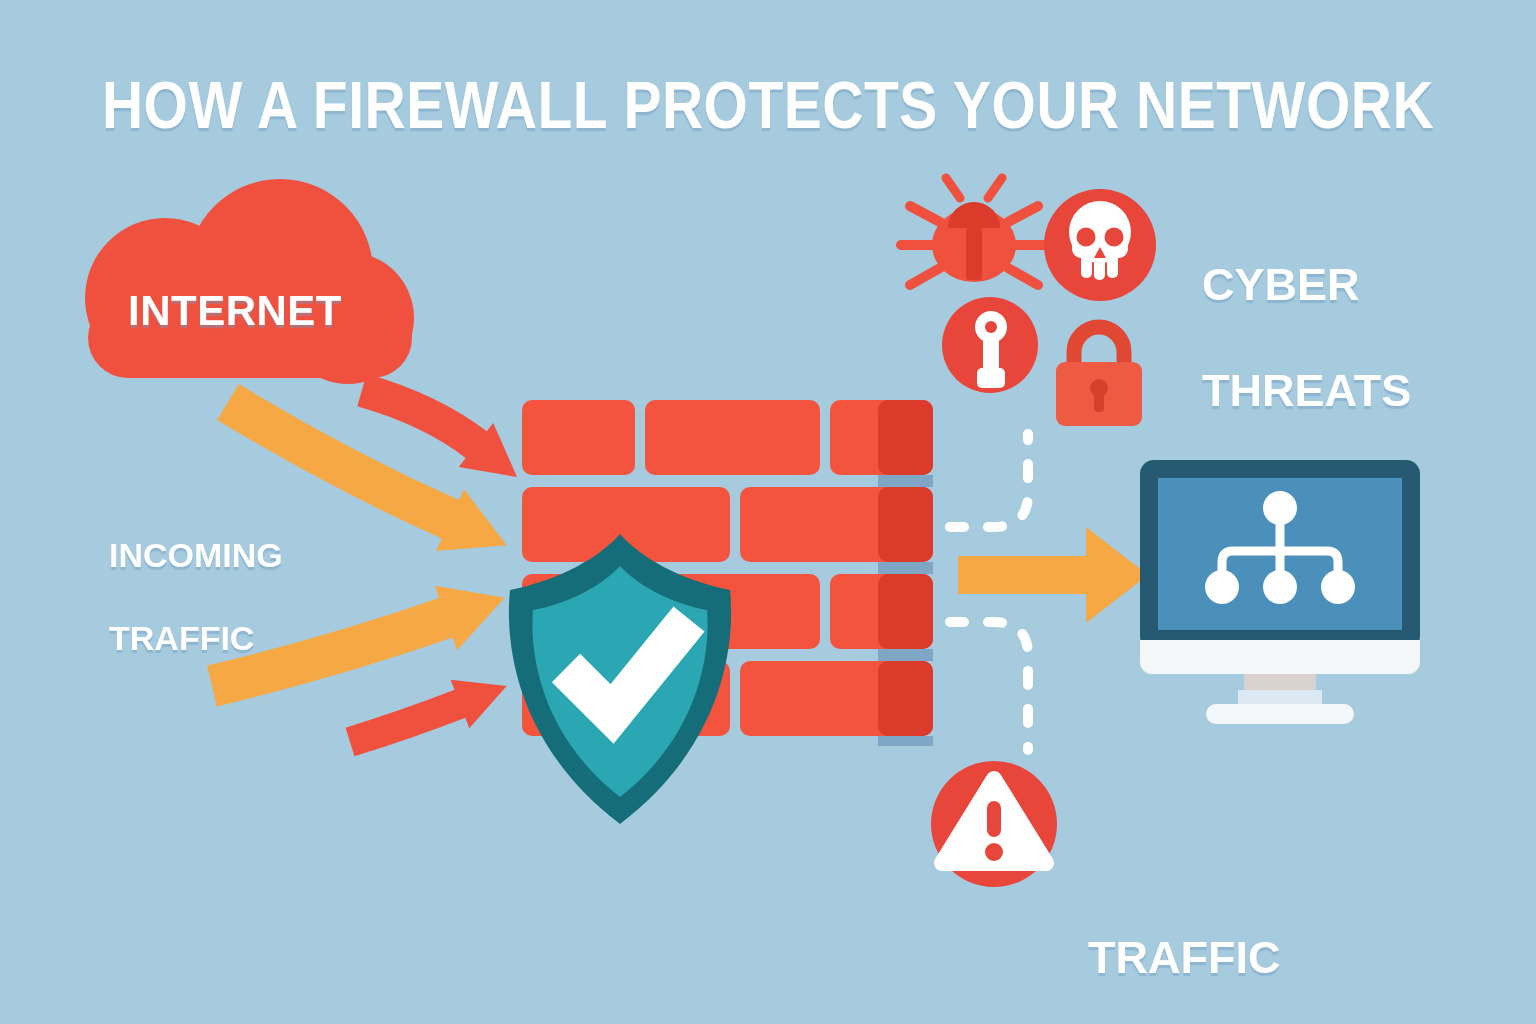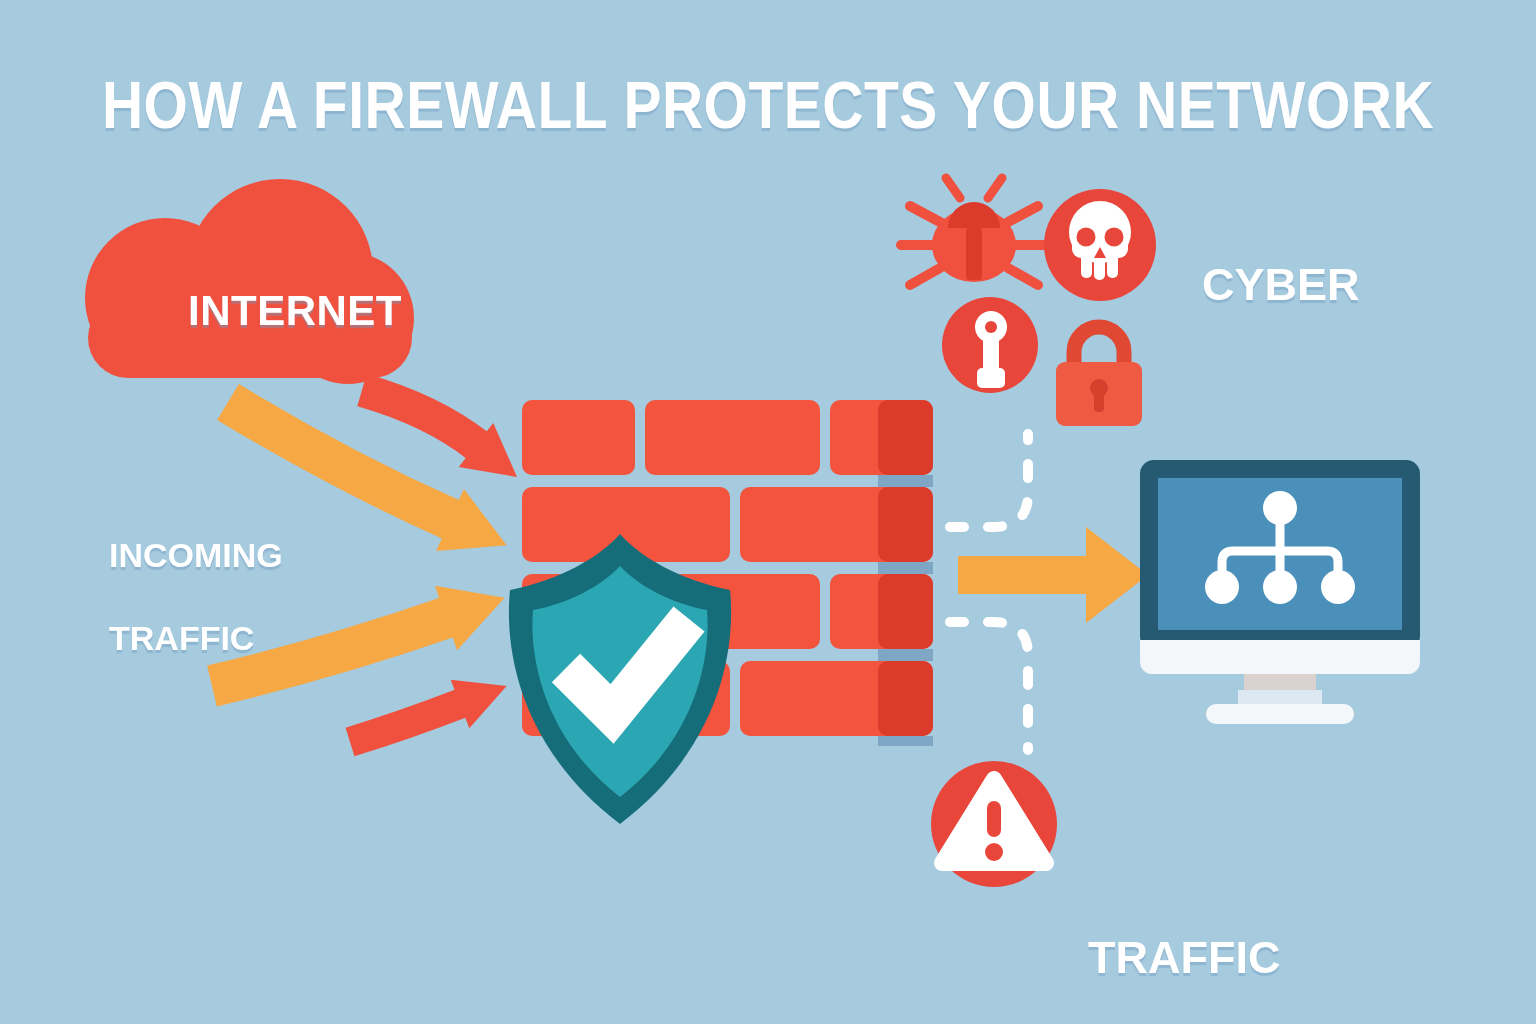--- a/index.html
+++ b/index.html
@@ -13,21 +13,21 @@
   .label{
     position:absolute;color:#fff;font-weight:bold;
     text-shadow:0 3px 1px rgba(110,155,190,.45);
     white-space:pre-line;line-height:1.2;
   }
   .title{
     left:0;top:64px;width:1536px;text-align:center;
     font-size:57px;letter-spacing:.5px;
     transform:scaleY(1.18);transform-origin:center top;
   }
-  .internet{left:128px;top:286px;width:230px;text-align:right;font-size:42px;letter-spacing:.5px;margin-left:44px;}
+  .internet{left:128px;top:286px;width:230px;text-align:left;font-size:42px;letter-spacing:.5px;}
   .incoming{left:109px;top:494px;font-size:34px;line-height:1.22;}
   .cyber{left:1202px;top:205px;font-size:45px;line-height:1.18;}
   .outgoing{left:1088px;top:772px;font-size:45px;line-height:1.18;}
   .firewall{left:506px;top:842px;font-size:66px;letter-spacing:-1px;}
 
   
   .f-red{fill:var(--c-red);}
   .s-red{stroke:var(--c-red);}
   .f-brick{fill:var(--c-brick);}
   .f-brickdark{fill:var(--c-brick_dark);}
@@ -186,20 +186,21 @@
 
   <div class="label internet">INTERNET</div>
 
   <div class="label incoming">
     <span>INCOMING</span><br>
     <span>TRAFFIC</span>
   </div>
 
   <div class="label cyber">
     <span>CYBER</span><br>
+    <span>THREATS</span>
   </div>
 
 
   <div class="label outgoing">
     <br>
     <span>TRAFFIC</span>
   </div>
 </div>
 
 </body></html>

